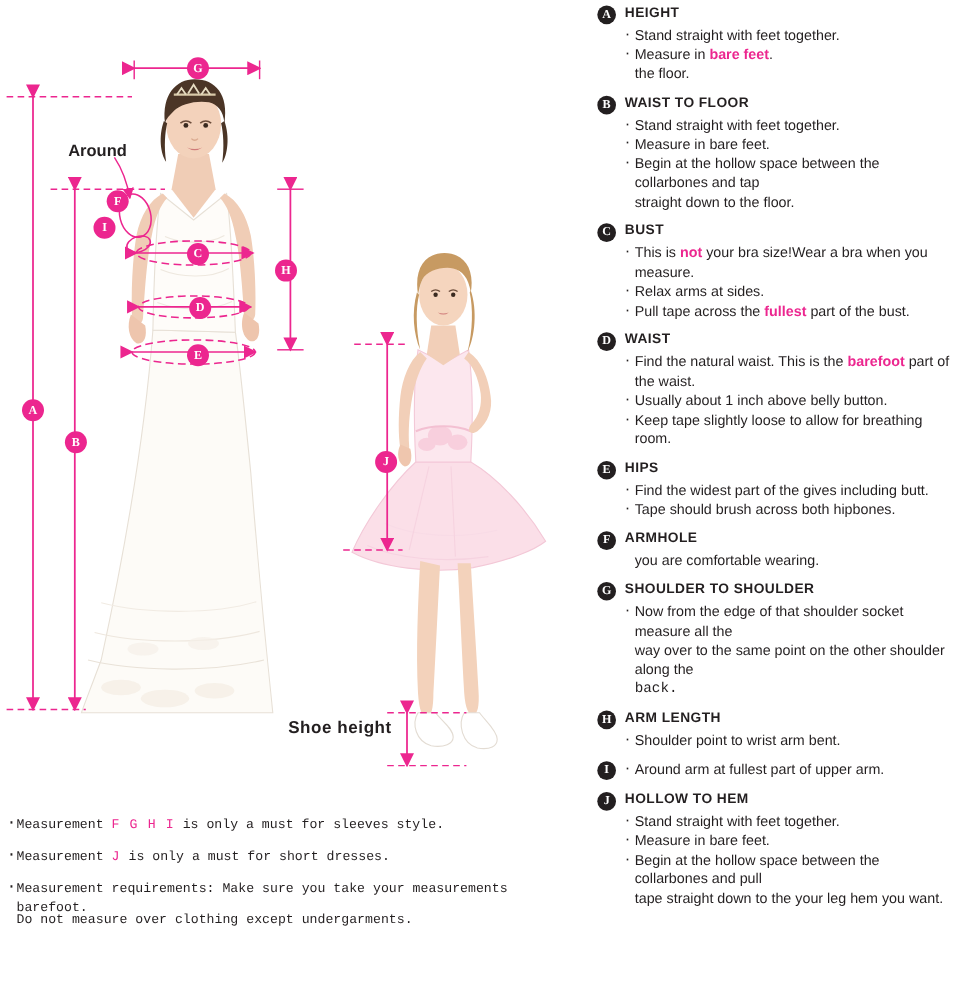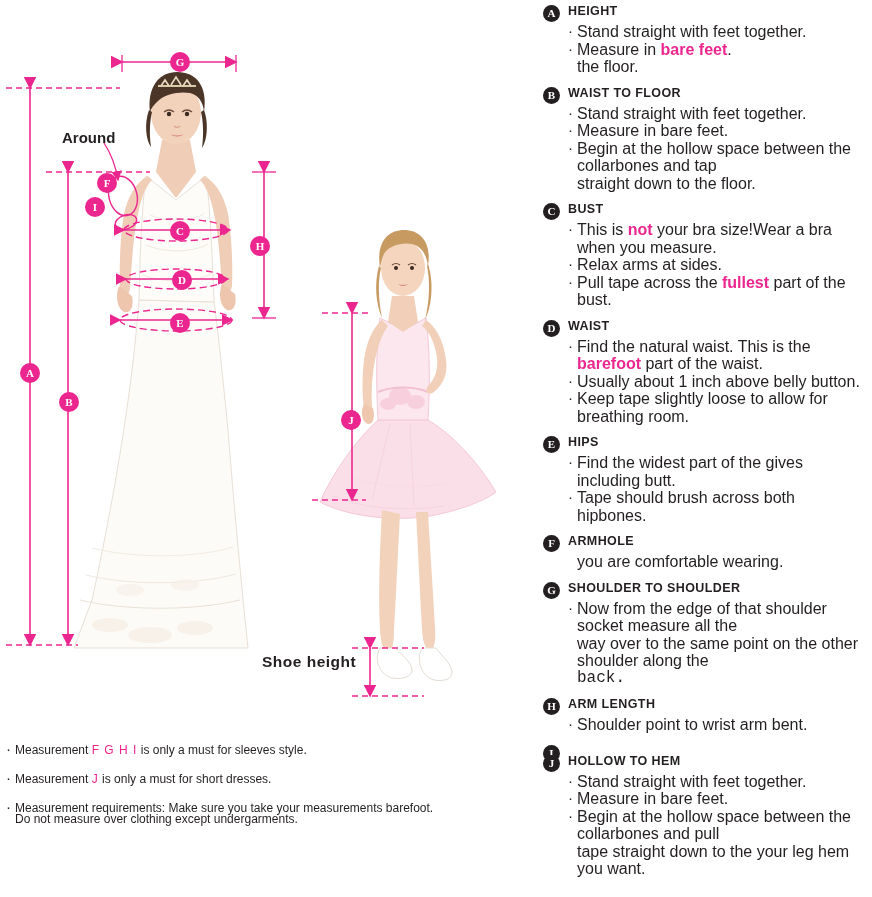--- a/index.html
+++ b/index.html
@@ -65,21 +65,21 @@
     color: #231f20;
     margin: 0 0 4px 5px;
     line-height: 15px;
   }
   .instr ul {
     list-style: none;
     margin: 0;
     padding: 0 0 0 5px;
   }
   .instr li {
-    font-size: 16px;
+    font-size: 13px;
     line-height: 17.5px;
     color: #231f20;
     position: relative;
     padding-left: 9px;
   }
   .instr li:before {
     content: "\00B7";
     position: absolute;
     left: 0;
     top: -1px;
@@ -95,20 +95,21 @@
     top: 742px;
     width: 520px;
   }
   .notes p {
     margin: 0 0 12px 0;
     font-size: 12px;
     line-height: 17px;
     color: #231f20;
     padding-left: 9px;
     position: relative;
+    font-family: Liberation Mono, monospace;
   }
   .notes p.bullet:before {
     content: "\00B7";
     position: absolute;
     left: 0;
     top: -2px;
     font-size: 15px;
   }
   .notes .pink { color: #ec268f; letter-spacing: 1px; }
   .notes .sub { padding-left: 9px; margin-top: -8px; }
@@ -396,20 +397,23 @@
       </div>
       <div class="instr">
         <div class="badge">H</div>
         <div class="title">ARM LENGTH</div>
         <ul>
           <li><span>Shoulder point to wrist arm bent.</span></li>
         </ul>
       </div>
       <div class="instr">
         <div class="badge">I</div>
+        <ul>
+          <li><span>Around arm at fullest part of upper arm.</span></li>
+        </ul>
       </div>
       <div class="instr">
         <div class="badge">J</div>
         <div class="title">HOLLOW TO HEM</div>
         <ul>
           <li><span>Stand straight with feet together.</span></li>
           <li><span>Measure in bare feet.</span></li>
           <li><span>Begin at the hollow space between the collarbones and pull</span></li>
           <li class="cont nobullet" style="padding-left: 9px; list-style: none; --nb: 1;"><span>tape straight down to the your leg hem you want.</span></li>
         </ul>

